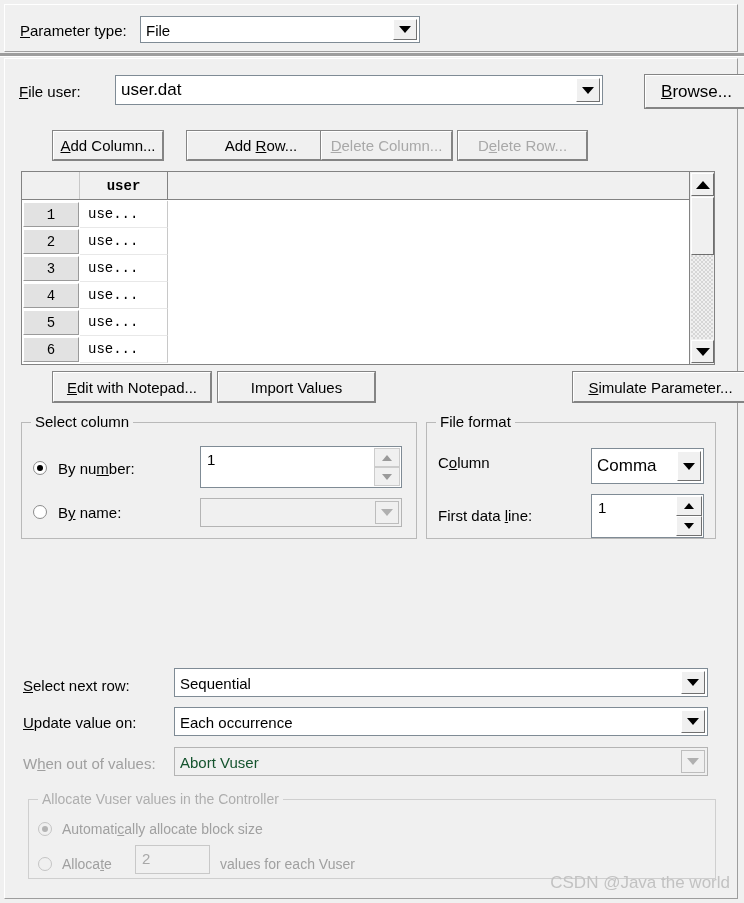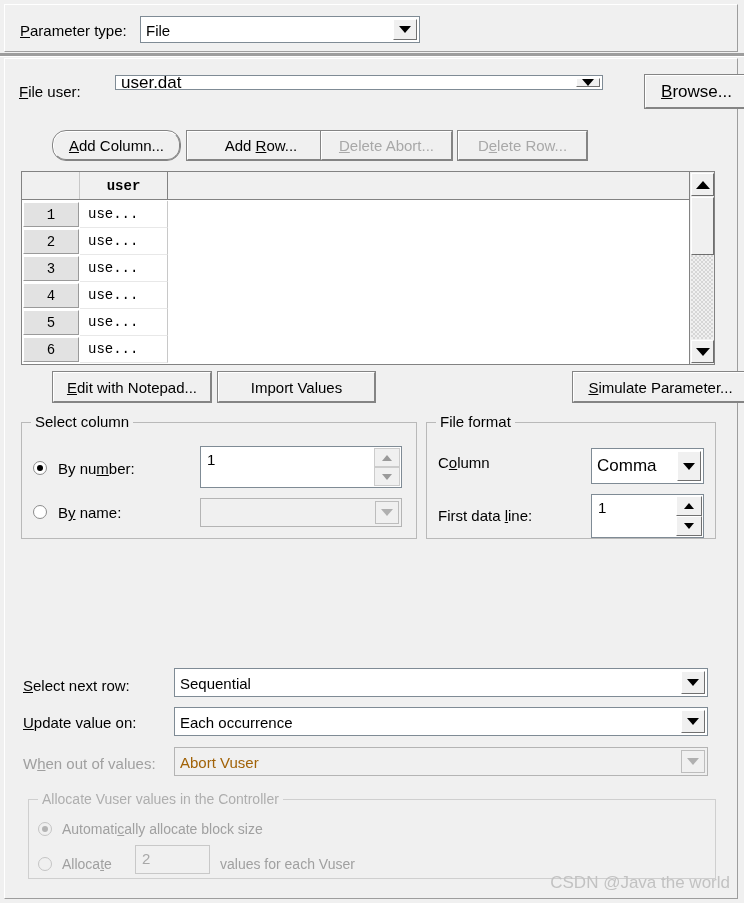--- a/index.html
+++ b/index.html
@@ -55,21 +55,21 @@
     background:#f0f0f0;
     border:1px solid #ffffff;
     border-right-color:#707070;border-bottom-color:#707070;
     box-sizing:border-box;
     display:flex;align-items:center;justify-content:center;
   }
   .combo.flat .btn{
     border:1px solid #bdbdbd;background:#f0f0f0;
   }
   .combo.disabled{background:#f0f0f0;border-color:#b4b4b4;}
-  .combo.disabled .txt{color:#a16207;}
+  .combo.disabled .txt{color:#14532d;}
   .caret{
     width:0;height:0;
     border-left:6px solid transparent;border-right:6px solid transparent;
     border-top:7px solid #000;
   }
   .caret.grey{border-top-color:#b0b0b0;}
 
   
   .btn3d{
     position:absolute;background:#f0f0f0;
@@ -224,39 +224,39 @@
       </span>
   </div>
 </div>
 
 <div id="top-sep"></div>
 
 <div id="main-panel"></div>
 
 <span class="lbl" style="left:19px;top:84px;"><span class="u">F</span><span id="fpl">ile user:</span></span>
 
-<div class="combo" style="left:115px;top:75px;width:488px;height:15px;font-size:17px;">
+<div class="combo" style="left:115px;top:75px;width:488px;height:30px;font-size:17px;">
   <span class="txt">user.dat</span>
   <span class="btn">
       <i class="caret"></i>
     </span>
 </div>
 
 <div class="btn3d" style="left:613px;top:75px;width:103px;height:33px;font-size:17px;">
   <span><span class="u">B</span><span id="brw">rowse...</span></span>
 </div>
 
-<div class="btn3d" style="left:21px;top:131px;width:127px;height:29px;border-radius:13px;">
+<div class="btn3d" style="left:21px;top:131px;width:110px;height:29px;">
   <span><span class="u">A</span><span id="acl">dd Column...</span></span>
 </div>
 <div class="btn3d" style="left:155px;top:131px;width:148px;height:29px;">
   <span>Add <span class="u">R</span>ow...</span>
 </div>
 <div class="btn3d dis" style="left:289px;top:131px;width:131px;height:29px;">
-  <span><span class="u">D</span><span id="dcl">elete Abort...</span></span>
+  <span><span class="u">D</span><span id="dcl">elete Column...</span></span>
 </div>
 <div class="btn3d dis" style="left:426px;top:131px;width:129px;height:29px;">
   <span>D<span class="u">e</span>lete Row...</span>
 </div>
 
 <div id="grid">
   <div id="grid-head">
     <div class="corner"></div>
     <div class="col1">user</div>
   </div>

